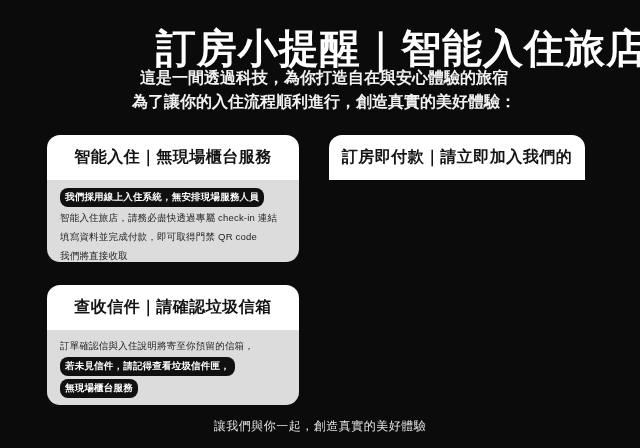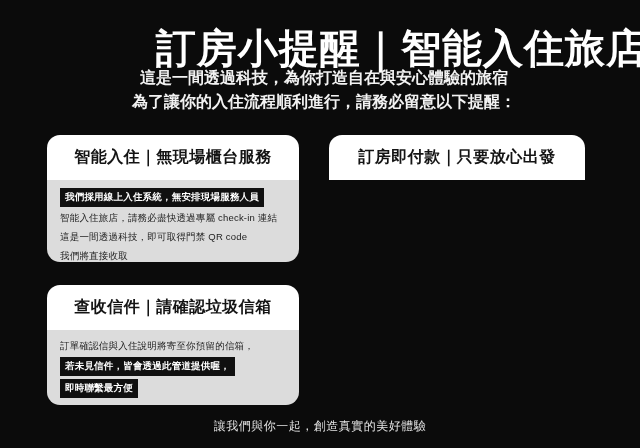--- a/index.html
+++ b/index.html
@@ -84,20 +84,21 @@
     font-weight: 500;
     letter-spacing: 0.2px;
   }
   .line .hl {
     display: inline-block;
     background: var(--hlBg, #101010);
     color: var(--hlText, #ffffff);
     font-weight: 600;
     letter-spacing: 0.2px;
     padding: 1px 5px 2px 5px;
+    border-radius: 8px;
   }
   .footer-tagline {
     position: absolute;
     top: 418px;
     left: 0;
     width: 100%;
     text-align: center;
     font-size: 12px;
     font-weight: 400;
     letter-spacing: 0.5px;
@@ -107,45 +108,45 @@
 </style>
 </head>
 <body>
 
 <div class="poster" style="--bg: #0b0b0b; --cardHeader: #ffffff; --cardBody: #dcdcdc; --hlBg: #101010; --hlText: #ffffff; --light: #ffffff;">
 
   <h1 class="main-title">訂房小提醒｜智能入住旅店</h1>
 
   <p class="subtitle">
     <span>這是一間透過科技，為你打造自在與安心體驗的旅宿</span><br>
-    <span>為了讓你的入住流程順利進行，請務必留意以下提醒：</span>
+    <span>為了讓你的入住流程順利進行，創造真實的美好體驗：</span>
   </p>
 
   <div class="cards">
 
     <div class="card">
       <div class="card-header">智能入住｜無現場櫃台服務</div>
       <div class="card-body">
           <div class="line"><span class="hl">我們採用線上入住系統，無安排現場服務人員</span></div>
           <div class="line"><span class="plain">智能入住旅店，請務必盡快透過專屬 check-in 連結</span></div>
-          <div class="line"><span class="plain">這是一間透過科技，即可取得門禁 QR code</span></div>
+          <div class="line"><span class="plain">填寫資料並完成付款，即可取得門禁 QR code</span></div>
           <div class="line"><span class="plain">我們將直接收取</span></div>
         </div>
     </div>
 
     <div class="card">
-      <div class="card-header">訂房即付款｜只要放心出發</div>
+      <div class="card-header">訂房即付款｜請立即加入我們的</div>
     </div>
 
     <div class="card">
       <div class="card-header">查收信件｜請確認垃圾信箱</div>
       <div class="card-body">
           <div class="line"><span class="plain">訂單確認信與入住說明將寄至你預留的信箱，</span></div>
-          <div class="line"><span class="hl">若未見信件，皆會透過此管道提供喔，</span></div>
-          <div class="line"><span class="hl">即時聯繫最方便</span></div>
+          <div class="line"><span class="hl">若未見信件，請記得查看垃圾信件匣，</span></div>
+          <div class="line"><span class="hl">無現場櫃台服務</span></div>
         </div>
     </div>
 
 
   </div>
 
   <p class="footer-tagline">讓我們與你一起，創造真實的美好體驗</p>
 
 </div>
 

